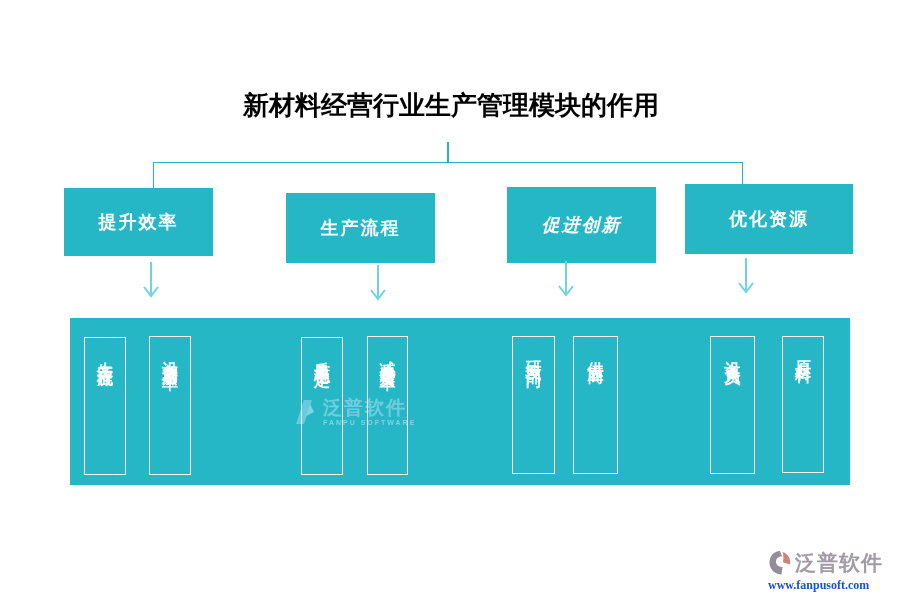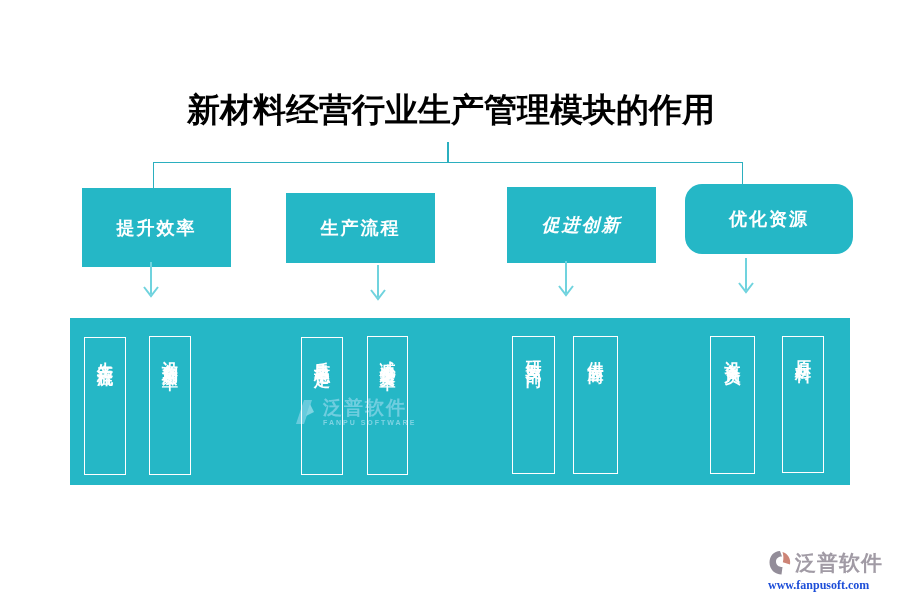--- a/index.html
+++ b/index.html
@@ -2,21 +2,21 @@
 <html><head>
 <meta charset="utf-8">
 <style>
   html, body { margin: 0; padding: 0; background: #ffffff; }
   body { width: 900px; height: 600px; font-family: "Liberation Sans", sans-serif; }
   .stage { position: relative; width: 900px; height: 600px; background: #fff; overflow: hidden; }
 
   .title {
     position: absolute; left: 90px; top: 88px; width: 722px;
     text-align: center; font-family: "Liberation Serif", "DejaVu Serif", serif;
-    font-weight: bold; font-size: 33px; color: #000; letter-spacing: 0px;
+    font-weight: bold; font-size: 26px; color: #000; letter-spacing: 0px;
     white-space: nowrap;
   }
 
   .line { position: absolute; background: #2bafbf; }
 
   .cat-box {
     position: absolute; background: #25b7c6; color: #ffffff;
     display: flex; align-items: center; justify-content: center;
     font-weight: bold; font-size: 18px; letter-spacing: 2px;
   }
@@ -66,30 +66,30 @@
 
 <div class="stage">
 
   <div class="title">新材料经营行业生产管理模块的作用</div>
 
   <div class="line" style="left:447px; top:142px; width:2px; height:21px;"></div>
   <div class="line" style="left:153px; top:162px; width:590px; height:1px;"></div>
   <div class="line" style="left:153px; top:162px; width:1px; height:26px;"></div>
   <div class="line" style="left:742px; top:162px; width:1px; height:22px;"></div>
 
-  <div class="cat-box" style="left:82px; top:188px; width:149px; height:79px;">
+  <div class="cat-box" style="left:64px; top:188px; width:149px; height:68px;">
     <span>提升效率</span>
   </div>
   <div class="cat-box" style="left:286px; top:193px; width:149px; height:70px;">
     <span>生产流程</span>
   </div>
   <div class="cat-box" style="left:507px; top:187px; width:149px; height:76px;font-style:italic;">
     <span>促进创新</span>
   </div>
-  <div class="cat-box" style="left:685px; top:184px; width:168px; height:70px;border-radius:17px;">
+  <div class="cat-box" style="left:685px; top:184px; width:168px; height:70px;">
     <span>优化资源</span>
   </div>
 
   <svg class="arrow" style="left:143px; top:262px;" width="16" height="40" viewBox="0 0 16 40">
     <line x1="8" y1="0" x2="8" y2="32" stroke="#70d3de" stroke-width="2" fill="none"></line>
     <polyline points="1,25 8,34 15,25" stroke="#70d3de" stroke-width="2" fill="none"></polyline>
   </svg>
   <svg class="arrow" style="left:370px; top:265px;" width="16" height="40" viewBox="0 0 16 40">
     <line x1="8" y1="0" x2="8" y2="32" stroke="#70d3de" stroke-width="2" fill="none"></line>
     <polyline points="1,25 8,34 15,25" stroke="#70d3de" stroke-width="2" fill="none"></polyline>

